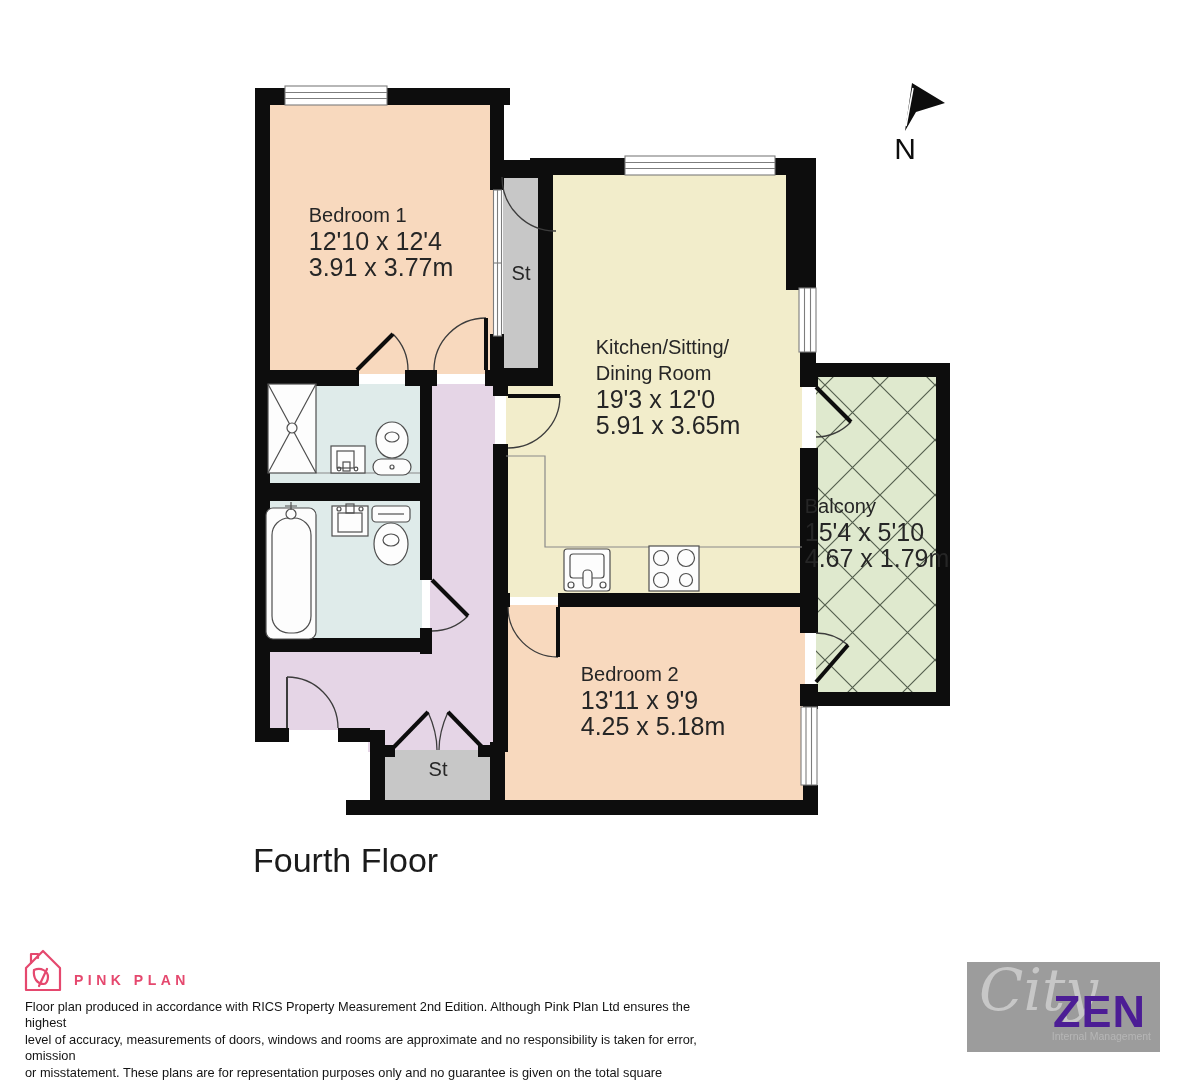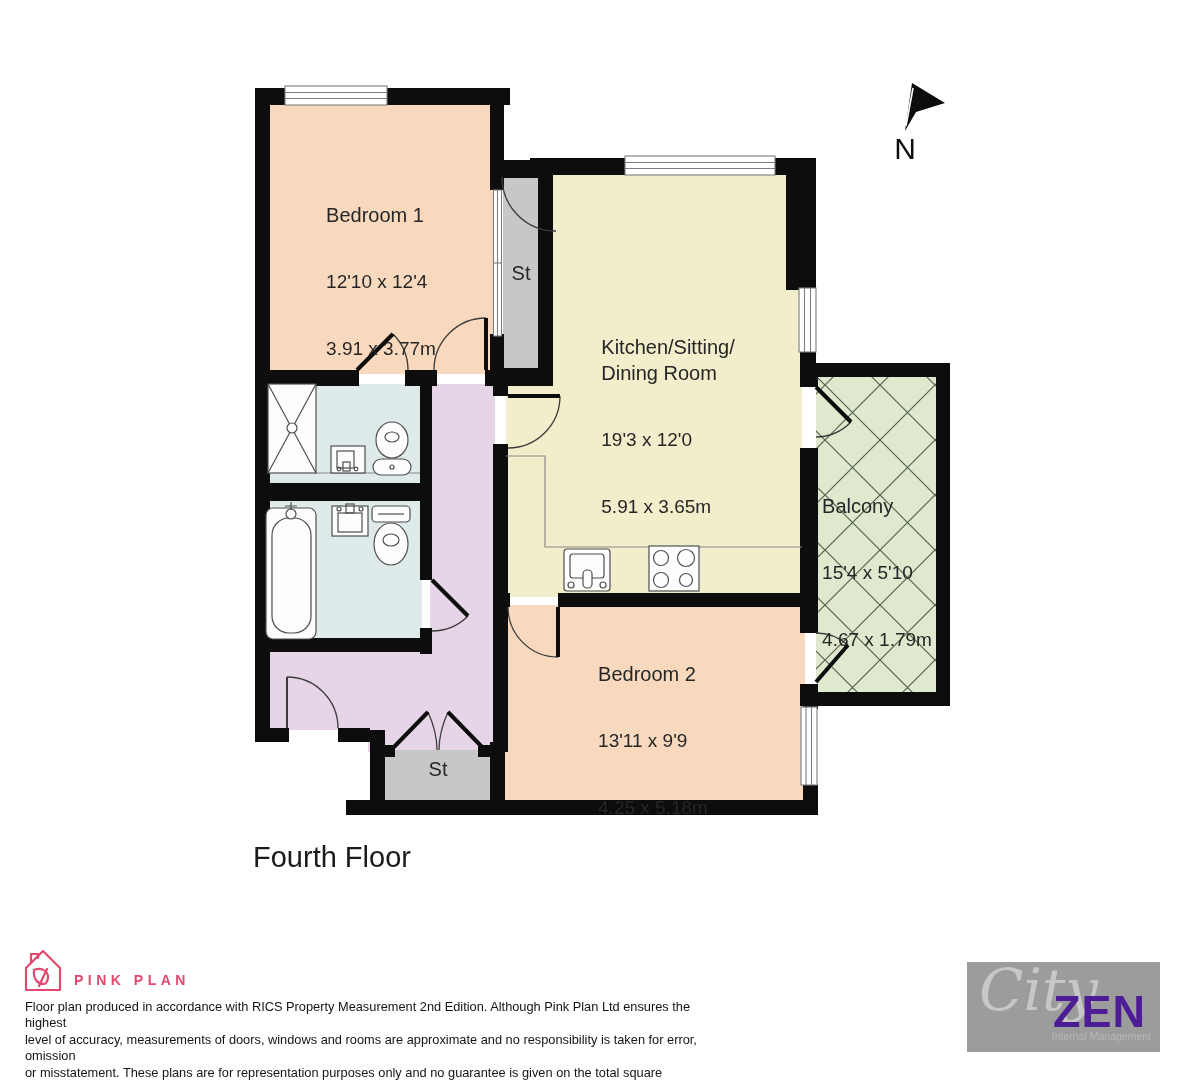--- a/index.html
+++ b/index.html
@@ -1,26 +1,26 @@
 <!DOCTYPE html>
 <html><head>
 <meta charset="utf-8">
 <style>
   html,body{margin:0;padding:0;background:#fff;}
   #stage{position:relative;width:1191px;height:1080px;background:#ffffff;overflow:hidden;
          font-family:"Liberation Sans",sans-serif;}
   #plan-svg{position:absolute;left:0;top:0;}
   .lbl{position:absolute;transform:translateX(-50%);color:#262626;
        white-space:nowrap;line-height:26px;font-size:20px;}
-  .lbl .dim{font-size:19px;margin-top:41px;}
+  .lbl .dim{font-size:25px;}
   #title{position:absolute;left:600px;top:17px;transform:translateX(-50%);
          font-size:24px;font-weight:bold;color:#101010;white-space:nowrap;}
   #north-n{position:absolute;left:905px;top:132px;transform:translateX(-50%);
            font-size:30px;color:#0d0d0d;}
-  #floor-label{position:absolute;left:253px;top:841px;font-size:29px;color:#1b1b1b;}
+  #floor-label{position:absolute;left:253px;top:841px;font-size:34px;color:#1b1b1b;}
   #brand-row{position:absolute;left:24px;top:946px;width:400px;height:48px;}
   #brand-text{position:absolute;left:50px;top:14px;font-size:14px;font-weight:bold;
               letter-spacing:4.5px;color:#E5486E;margin-top:12px;}
   #disclaimer{position:absolute;left:25px;top:999px;width:678px;font-size:12.8px;
               line-height:1.28;color:#141414;white-space:pre-line;}
   #cityzen{position:absolute;left:967px;top:962px;width:193px;height:90px;background:#9C9C9C;}
   #cityzen .city{position:absolute;left:12px;top:-6px;font-family:"DejaVu Serif",serif;
                  font-style:italic;font-weight:200;font-size:58px;color:#c7c7c7;}
   #cityzen .zen{position:absolute;left:86px;top:24px;font-size:45px;font-weight:bold;
                 color:#4c1d95;letter-spacing:1px;}

